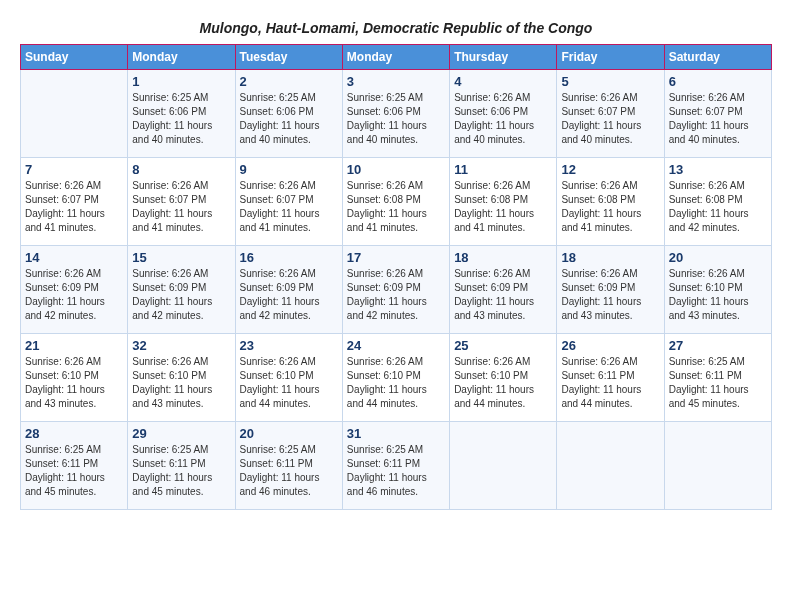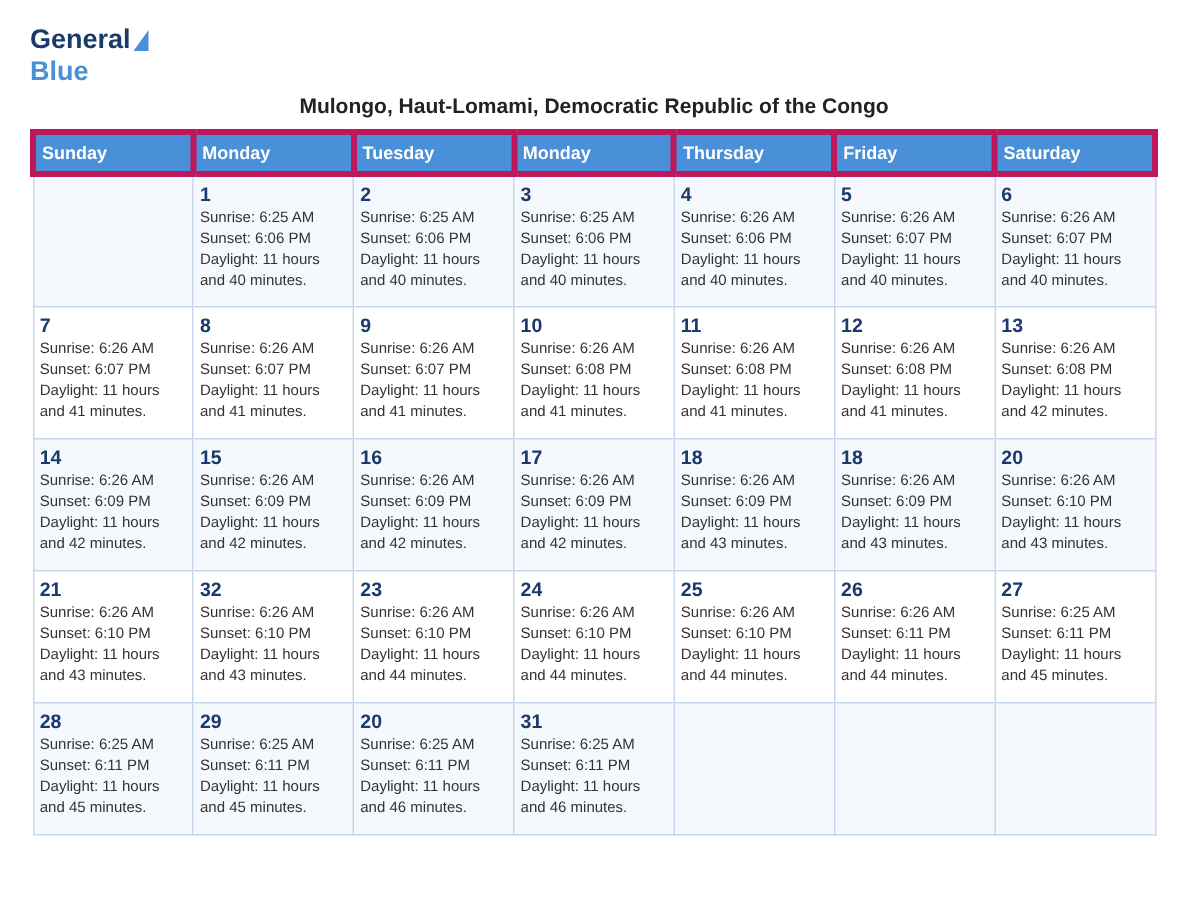--- a/index.html
+++ b/index.html
@@ -48,33 +48,34 @@
       font-weight: bold;
       color: #1a3a6b;
       text-align: right;
     }
     .subtitle {
       text-align: center;
       font-size: 14px;
       font-weight: bold;
       color: #222;
       margin-bottom: 8px;
+      font-style: italic;
     }
     table {
       width: 100%;
       border-collapse: collapse;
       table-layout: fixed;
     }
     thead tr th {
       background: #4a90d9;
       color: #fff;
       font-size: 12px;
       font-weight: bold;
       padding: 5px 4px;
-      border: 4px solid #be185d;
+      border: 1px solid #be185d;
       text-align: left;
     }
     tbody tr td {
       border: 1px solid #c8d8ec;
       vertical-align: top;
       padding: 4px 4px 4px 4px;
       font-size: 10.5px;
       color: #222;
       min-height: 80px;
       height: 88px;
@@ -98,27 +99,20 @@
       background: #f5f8fd;
     }
     tbody tr:nth-child(even) td {
       background: #ffffff;
     }
   </style>
 </head>
 <body>
 
 <div class="header-top">
-  <div class="logo">
-    <div class="logo-row">
-      <span class="logo-general">General</span>
-      <span class="logo-triangle"></span>
-    </div>
-    <span class="logo-blue">Blue</span>
-  </div>
 </div>
 
 <div class="subtitle">Mulongo, Haut-Lomami, Democratic Republic of the Congo</div>
 
 <table>
   <thead>
     <tr>
     <th>Sunday</th>
         <th>Monday</th>
         <th>Tuesday</th>

